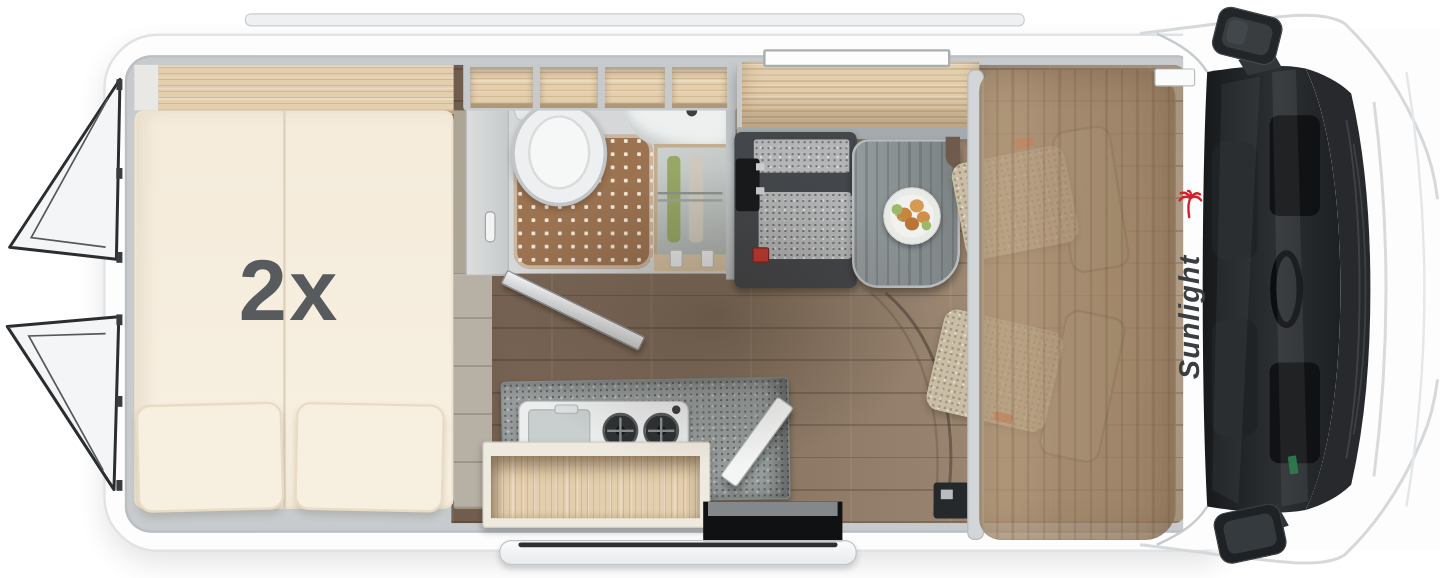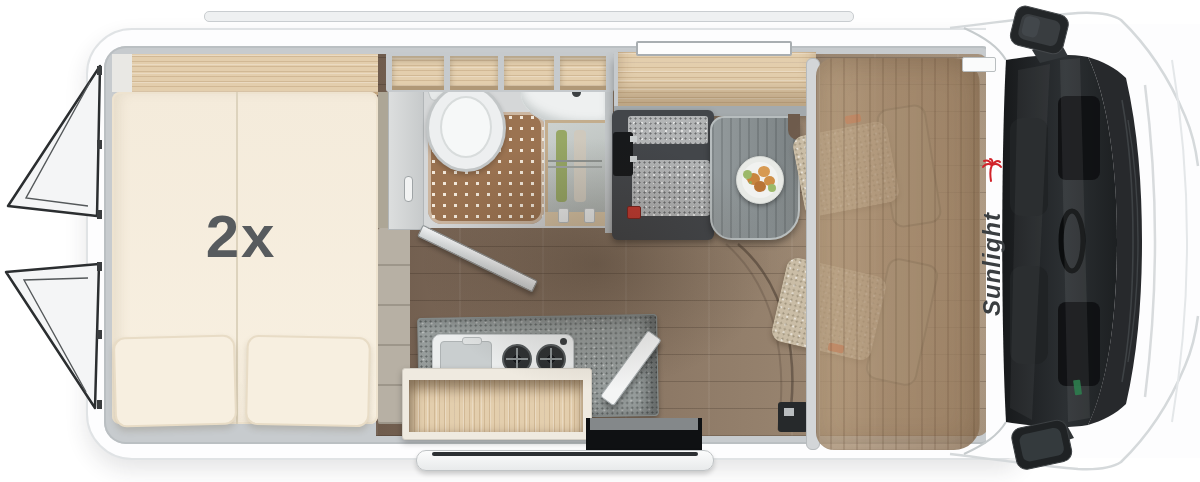--- a/index.html
+++ b/index.html
@@ -38,21 +38,21 @@
   .speckle-tan{background-color:#cabda6;background-image:
       radial-gradient(rgba(92,80,58,.40) .8px, transparent 1.3px),
       radial-gradient(rgba(255,255,255,.55) .7px, transparent 1.2px);
       background-size:5px 5px,8px 8px;}
   .burner{width:26px;height:26px;border-radius:50%;
       background:radial-gradient(circle,#14161a 0 4px,#2e3133 4px);border:2px solid #565b5d;}
   .burner::before{content:"";position:absolute;left:50%;top:2px;bottom:2px;width:2px;
       margin-left:-1px;background:#8a9092;}
   .burner::after{content:"";position:absolute;top:50%;left:2px;right:2px;height:2px;
       margin-top:-1px;background:#8a9092;}
-  .bed-label{font-size:60px;font-weight:700;color:#575b5e;letter-spacing:2px;text-align:center;}
+  .bed-label{font-size:72px;font-weight:700;color:#575b5e;letter-spacing:2px;text-align:center;}
   .brand-text{font-size:24px;font-weight:700;font-style:italic;color:#3a3e41;
       letter-spacing:1px;transform:rotate(-90deg);transform-origin:0 0;white-space:nowrap;}
 </style>
 </head>
 <body>
 
 <div id="stage">
 
   <div class="abs coach-body"></div>
   <div class="abs roof-rail"></div>

